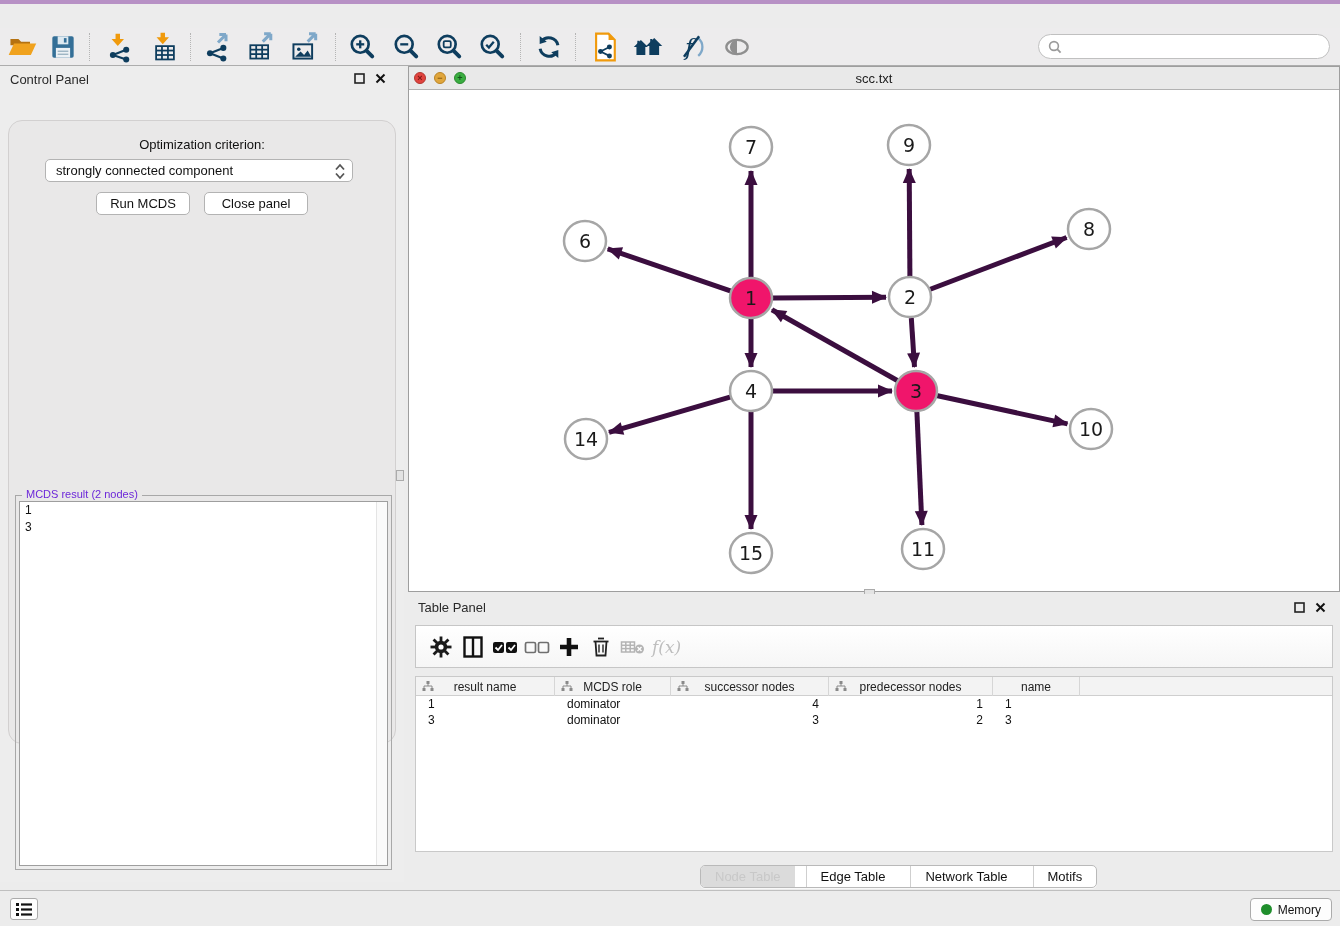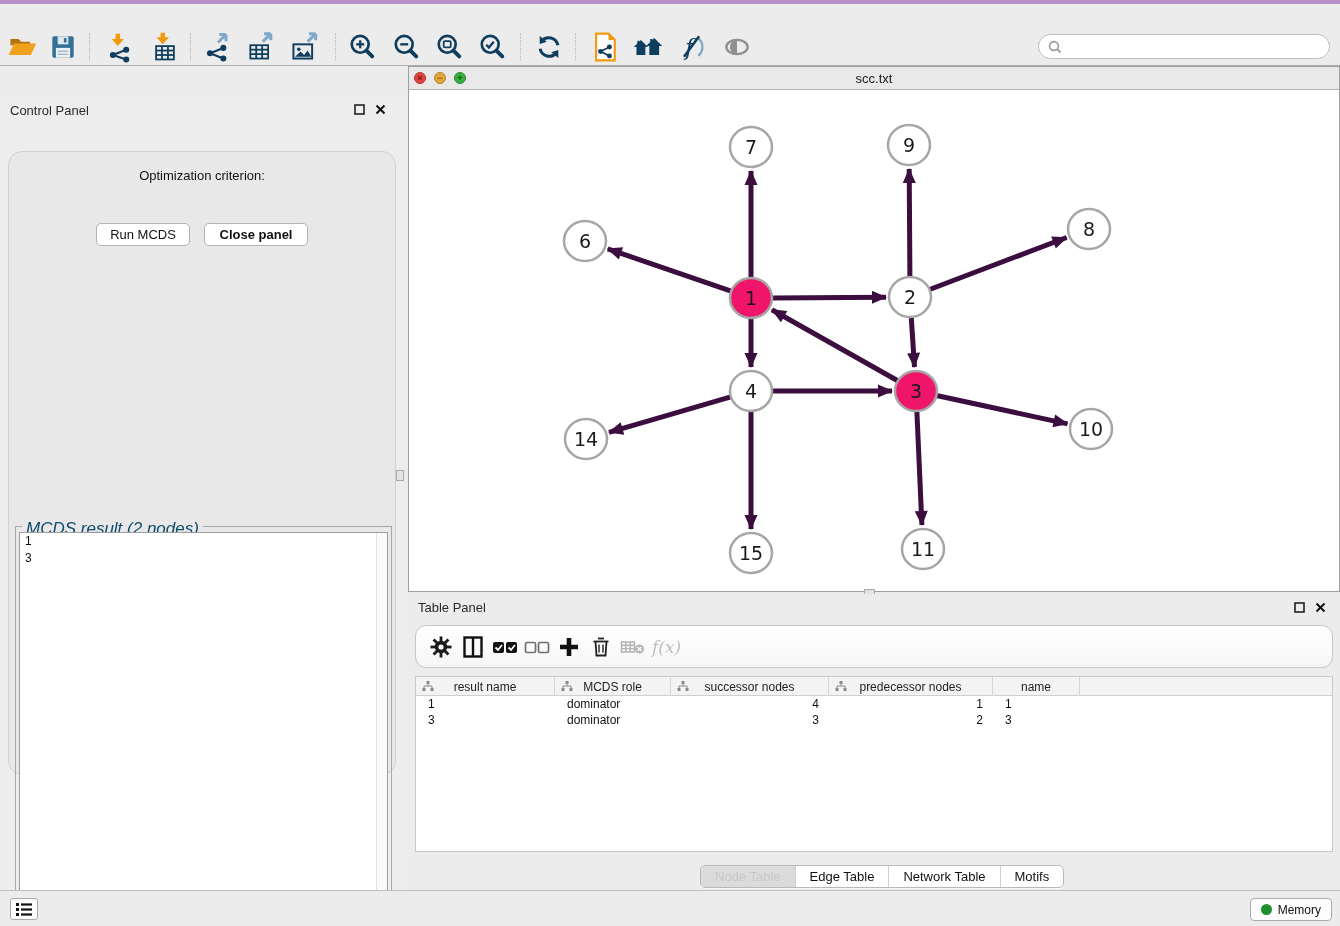--- a/index.html
+++ b/index.html
@@ -13,69 +13,69 @@
   .titlebar .tl-dot { position:absolute; top:6px; width:12px; height:12px; border-radius:50%; background:#D9D7D7; border:1px solid #C6C4C4; }
   .title-text { position:absolute; left:0; right:0; top:0; height:24px; line-height:24px; text-align:center; font-size:13px; color:#9B9B9B; }
 
   
   .main-toolbar { position:absolute; left:0; top:28px; width:1340px; height:38px; background:#EDECED; border-bottom:1px solid #ADADAD; }
   .ticon { position:absolute; top:3px; width:36px; height:32px; display:flex; align-items:center; justify-content:center; }
   .tsep { position:absolute; top:5px; width:0; height:28px; border-left:1px dotted #B5B5B5; }
   .searchbox { position:absolute; right:10px; top:6px; width:292px; height:25px; background:#fff; border:1px solid #C0C0C0; border-radius:13px; display:flex; align-items:center; padding-left:8px; }
 
   
-  .control-panel { position:absolute; left:0; top:66px; width:404px; height:816px; background:#EDEDED;margin-top:31px; }
+  .control-panel { position:absolute; left:0; top:66px; width:404px; height:816px; background:#EDEDED; }
   .panel-head-title { position:absolute; left:10px; top:6px; font-size:13px; color:#2A2A2A; }
   .panel-head-icons { position:absolute; right:18px; top:7px; display:flex; gap:10px; align-items:center; }
   .seg-bar { position:absolute; display:flex; border:1px solid #B9B9B9; border-radius:5px; overflow:hidden; background:#fff; font-size:13px; box-shadow:0 1px 0 rgba(255,255,255,.7); }
   .seg-item { padding:3px 14px; border-left:1px solid #CFCFCF; color:#111; white-space:nowrap; cursor:default; }
   .seg-item:first-child { border-left:none; }
   .seg-active-disabled { background:#DBDBDB; color:#C8C8C8; }
   .cp-tabs { left:78px; top:30px; }
   .cp-inner { position:absolute; left:8px; top:54px; width:388px; height:624px; background:#E9E8E8; border:1px solid #D2D0D0; border-radius:14px; }
   .opt-label { position:absolute; left:0; right:0; top:16px; text-align:center; font-size:13px; color:#111; }
   .criterion-select { position:absolute; left:36px; top:38px; width:308px; height:23px; background:#fff; border:1px solid #B3B3B3; border-radius:5px; font-size:13px; color:#111; display:flex; align-items:center; padding-left:10px; }
   .criterion-select .stepper { position:absolute; right:5px; top:3px; }
   .cp-btn { position:absolute; top:71px; height:23px; background:#fff; border:1px solid #B3B3B3; border-radius:5px; font-size:13px; color:#111; display:flex; align-items:center; justify-content:center; }
   .btn-run { left:87px; width:94px; }
-  .btn-close { left:195px; width:104px;font-weight:bold; }
+  .btn-close { left:195px; width:104px; }
   .mcds-box { position:absolute; left:6px; top:374px; width:377px; height:375px; border:1px solid #A8A8A8; }
-  .mcds-legend { position:absolute; left:6px; top:-8px; background:#E9E8E8; padding:0 4px; font-size:17px; color:#0c4a6e;font-style:italic; }
+  .mcds-legend { position:absolute; left:6px; top:-8px; background:#E9E8E8; padding:0 4px; font-size:11px; color:#6d28d9; }
   .mcds-list { position:absolute; left:3px; top:5px; right:3px; bottom:3px; background:#fff; border:1px solid #9E9E9E; overflow:hidden; }
   .mcds-scroll { position:absolute; right:0; top:0; bottom:0; width:11px; background:#FAFAFA; border-left:1px solid #E4E4E4; }
   .mcds-item { font-size:12px; color:#111; padding:1px 5px; line-height:15px; }
 
   
   .net-window { position:absolute; left:408px; top:66px; width:932px; height:526px; background:#fff; border:1px solid #9E9E9E; }
   .net-titlebar { position:absolute; left:0; top:0; right:0; height:23px; background:#E9E9E9; border-bottom:1px solid #B2B2B2; }
   .traffic { position:absolute; top:5px; width:12px; height:12px; border-radius:50%; font-size:9px; font-weight:bold; display:flex; align-items:center; justify-content:center; }
   .t-red { left:5px; background:#E1433E; border:1px solid #B23730; color:#7A1714; }
   .t-yellow { left:25px; background:#E0A63C; border:1px solid #BA8426; color:#8A5D10; }
   .t-green { left:45px; background:#3AAD40; border:1px solid #2B8A2F; color:#14551A; }
   .net-title { position:absolute; left:0; right:0; top:0; height:23px; line-height:23px; text-align:center; font-size:13px; color:#1A1A1A; }
   .net-canvas { position:absolute; left:0; top:23px; width:930px; height:501px; background:#fff; }
 
   .grip { position:absolute; background:#E3E3E3; border:1px solid #ABABAB; }
   .grip-v { left:396px; top:470px; width:8px; height:11px; }
   .grip-h { left:864px; top:589px; width:11px; height:6px; }
 
   
   .table-panel { position:absolute; left:408px; top:594px; width:932px; height:296px; background:#ECECEC; }
-  .tp-toolbar { position:absolute; left:7px; top:31px; width:918px; height:43px; background:linear-gradient(#FFFFFF,#F6F6F6); border:1px solid #C6C6C6; border-radius:11px; display:flex; align-items:center; gap:6px; padding-left:12px; }
+  .tp-toolbar { position:absolute; left:7px; top:31px; width:918px; height:43px; background:linear-gradient(#FFFFFF,#F6F6F6); border:1px solid #C6C6C6; border-radius:0; display:flex; align-items:center; gap:6px; padding-left:12px; }
   .tp-icon { width:26px; height:26px; display:flex; align-items:center; justify-content:center; }
   .fx-label { font-family:"DejaVu Serif","Liberation Serif",serif; font-style:italic; font-size:17px; color:#BEBEBE; }
   .tp-table { position:absolute; left:7px; top:82px; width:918px; height:176px; background:#fff; border:1px solid #C9C9C9; }
   .tp-header { display:flex; height:19px; background:#F3F3F3; border-bottom:1px solid #CFCFCF; }
   .th-cell { position:relative; height:19px; border-right:1px solid #D6D6D6; display:flex; align-items:center; justify-content:center; font-size:12px; color:#222; }
   .th-cell .h-ic { position:absolute; left:6px; top:4px; }
   .tp-row { display:flex; height:16px; }
   .td-cell { height:16px; font-size:12px; color:#111; line-height:16px; white-space:nowrap; overflow:hidden; }
   .al-l { text-align:left; padding-left:12px; }
   .al-r { text-align:right; padding-right:10px; }
-  .tp-tabs { left:292px; top:271px; }
+  .tp-tabs { left:292px; top:271px;gap:11px; }
   .tp-head-icons { position:absolute; right:14px; top:8px; display:flex; gap:10px; align-items:center; }
 
   
   .status-bar { position:absolute; left:0; top:890px; width:1340px; height:36px; background:#ECECEC; border-top:1px solid #BFBFBF; }
   .list-btn { position:absolute; left:10px; top:7px; width:28px; height:22px; background:#FDFDFD; border:1px solid #ABABAB; border-radius:3px; display:flex; align-items:center; justify-content:center; }
   .memory-btn { position:absolute; right:8px; top:7px; height:23px; background:#FDFDFD; border:1px solid #ABABAB; border-radius:4px; display:flex; align-items:center; gap:6px; padding:0 10px; font-size:12px; color:#111; }
   .mem-dot { width:11px; height:11px; border-radius:50%; background:#1F8E2C; }
 
   .mini-x line { stroke:#111; stroke-width:2; }
 </style>
@@ -243,20 +243,29 @@
       <svg width="11" height="11">
           <rect x="1" y="1" width="9" height="9" fill="none" stroke="#222" stroke-width="1.6"></rect>
         </svg>
       <svg class="mini-x" width="11" height="11">
           <line x1="1.5" y1="1.5" x2="9.5" y2="9.5"></line>
           <line x1="9.5" y1="1.5" x2="1.5" y2="9.5"></line>
         </svg>
     </div>
     <div class="cp-inner">
       <div class="opt-label">Optimization criterion:</div>
+      <div class="criterion-select">
+        <span>strongly connected component</span>
+        <span class="stepper">
+          <svg width="14" height="17" viewBox="0 0 14 17">
+              <path d="M3 6.5L7 2l4 4.5" fill="none" stroke="#555" stroke-width="1.8"></path>
+              <path d="M3 10.5L7 15l4-4.5" fill="none" stroke="#555" stroke-width="1.8"></path>
+            </svg>
+        </span>
+      </div>
       <div class="cp-btn btn-run">Run MCDS</div>
       <div class="cp-btn btn-close">Close panel</div>
       <div class="mcds-box">
         <div class="mcds-legend">MCDS result (2 nodes)</div>
         <div class="mcds-list" id="mcds-list">
           <div class="mcds-scroll"></div>
         <div class="mcds-item">1</div>
             <div class="mcds-item">3</div>
           </div>
       </div>

